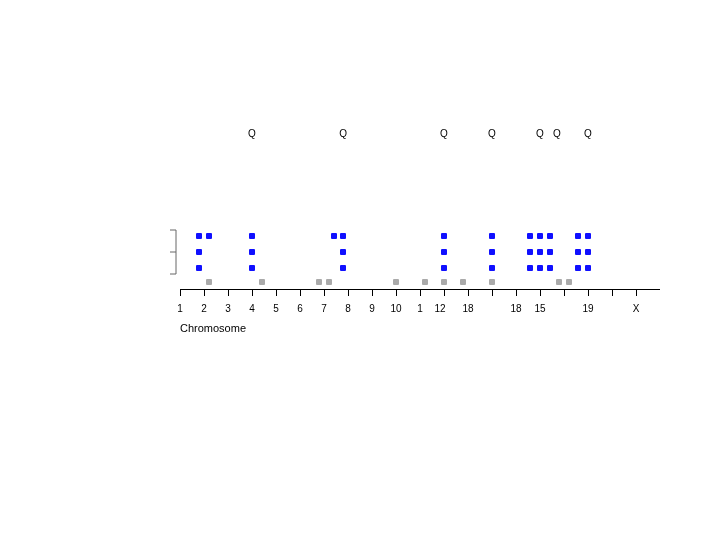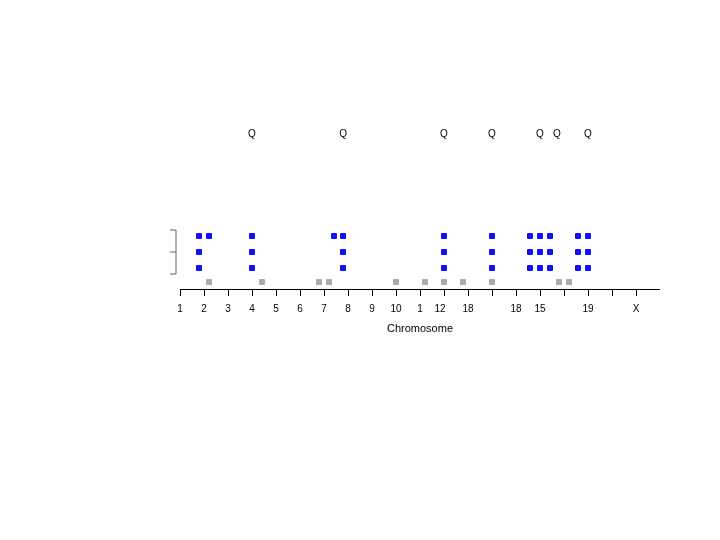--- a/index.html
+++ b/index.html
@@ -62,21 +62,20 @@
     text-align: center;
     font-family: Arial, Helvetica, sans-serif;
     font-size: 10px;
     color: #000;
   }
   .xlabel {
     position: absolute;
     bottom: -14px;
     left: 0;
     width: 480px;
-    text-align: center;
     font-family: Arial, Helvetica, sans-serif;
     font-size: 11px;
   }
   .y-labels {
     position: absolute;
     left: 0;
     top: 118px;
     width: 70px;
     font-family: Arial, Helvetica, sans-serif;
     font-size: 10px;

